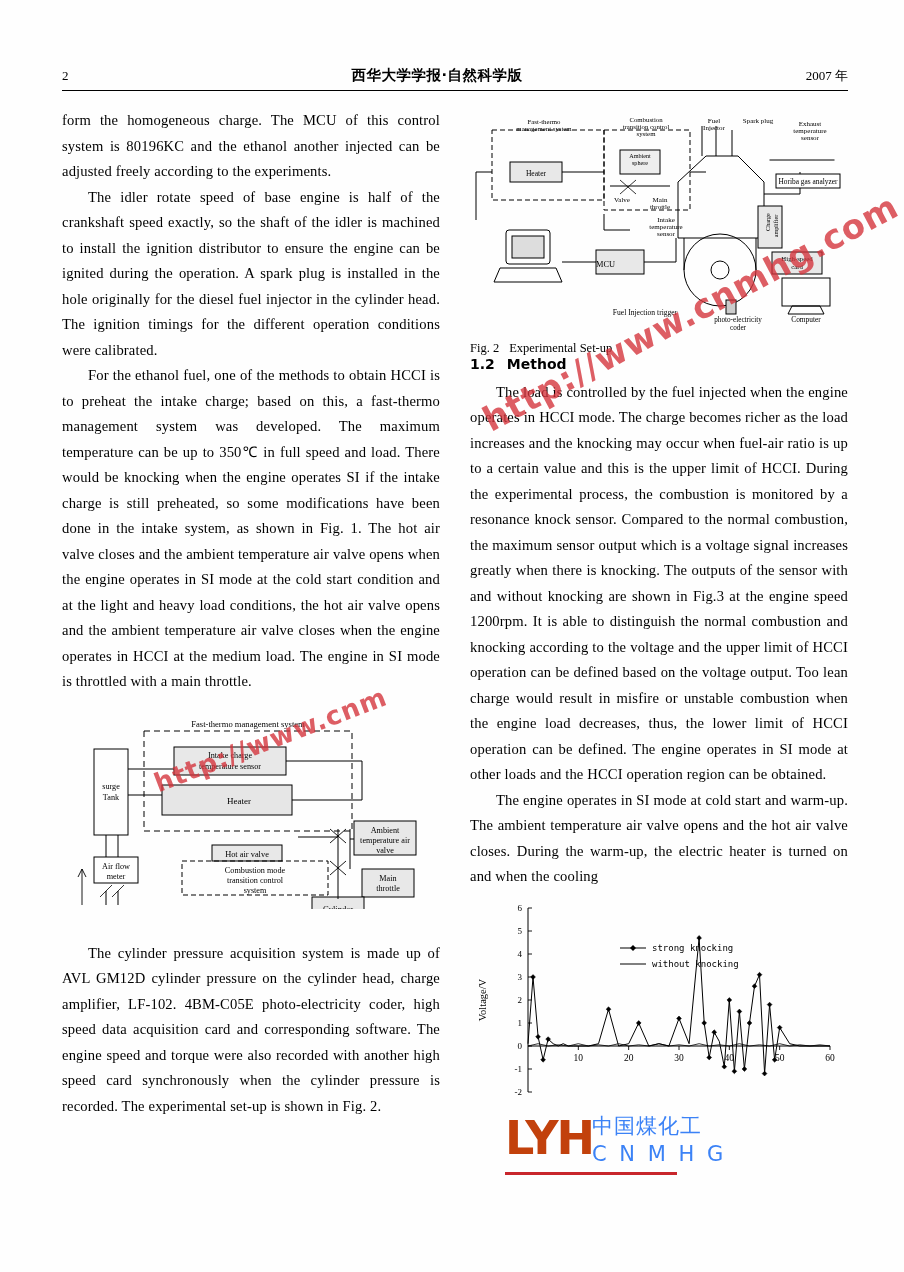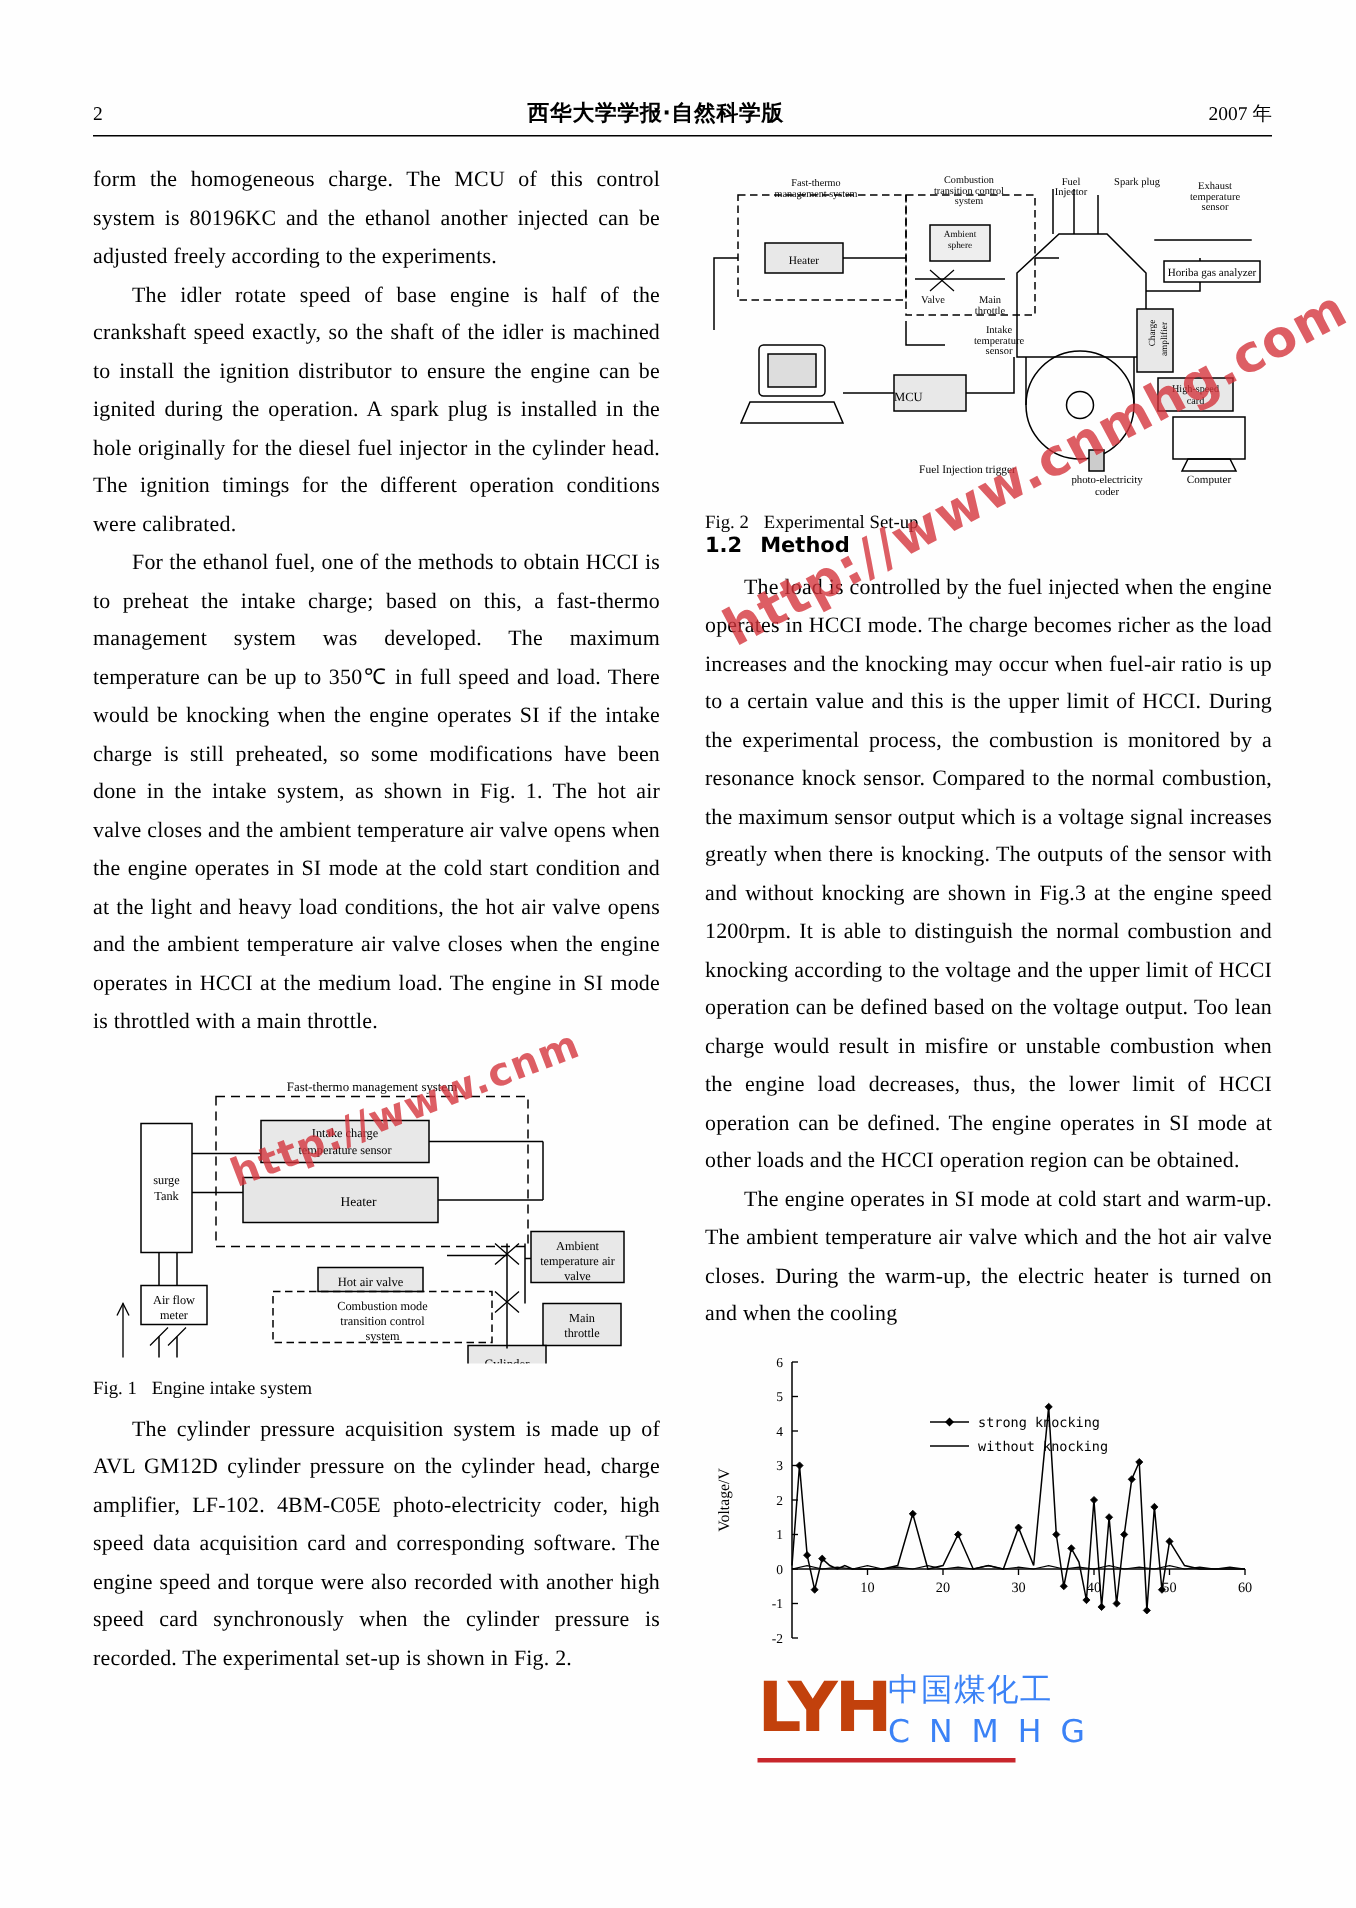--- a/index.html
+++ b/index.html
@@ -255,23 +255,20 @@
           <text x="193" y="174" font-size="8.2" text-anchor="middle">transition control</text>
           <text x="193" y="184" font-size="8.2" text-anchor="middle">system</text>
           <text x="323" y="124" font-size="8.2" text-anchor="middle">Ambient</text>
           <text x="323" y="134" font-size="8.2" text-anchor="middle">temperature air</text>
           <text x="323" y="144" font-size="8.2" text-anchor="middle">valve</text>
           <text x="326" y="172" font-size="8.2" text-anchor="middle">Main</text>
           <text x="326" y="182" font-size="8.2" text-anchor="middle">throttle</text>
           <text x="276" y="203" font-size="8.6" text-anchor="middle">Cylinder</text>
         </g>
       </svg>
-      <div class="figcap">
-        <span class="lbl">Fig. 1</span><span>Engine intake system</span>
-      </div>
     </div>
 
     <p class="para" style="margin-top:14px;">The cylinder pressure acquisition system is made up of AVL GM12D cylinder pressure on the cylinder head, charge amplifier, LF-102. 4BM-C05E photo-electricity coder, high speed data acquisition card and corresponding software. The engine speed and torque were also recorded with another high speed card synchronously when the cylinder pressure is recorded. The experimental set-up is shown in Fig. 2.</p>
   </div>
 
   <div class="col col-right">
 
     <div class="figbox" id="fig2">
       <svg width="378" height="222" viewBox="0 0 378 222">
         <g stroke="#000" fill="none" stroke-width="1">
@@ -358,21 +355,21 @@
       <div class="figcap">
         <span class="lbl">Fig. 2</span><span>Experimental Set-up</span>
       </div>
     </div>
 
     <h3 class="sect-head">
       <span class="num">1.2</span><span>Method</span>
     </h3>
 
     <p class="para">The load is controlled by the fuel injected when the engine operates in HCCI mode. The charge becomes richer as the load increases and the knocking may occur when fuel-air ratio is up to a certain value and this is the upper limit of HCCI. During the experimental process, the combustion is monitored by a resonance knock sensor. Compared to the normal combustion, the maximum sensor output which is a voltage signal increases greatly when there is knocking. The outputs of the sensor with and without knocking are shown in Fig.3 at the engine speed 1200rpm. It is able to distinguish the normal combustion and knocking according to the voltage and the upper limit of HCCI operation can be defined based on the voltage output. Too lean charge would result in misfire or unstable combustion when the engine load decreases, thus, the lower limit of HCCI operation can be defined. The engine operates in SI mode at other loads and the HCCI operation region can be obtained.</p>
-    <p class="para">The engine operates in SI mode at cold start and warm-up. The ambient temperature air valve which and the hot air valve closes. During the warm-up, the electric heater is turned on and when the cooling</p>
+    <p class="para">The engine operates in SI mode at cold start and warm-up. The ambient temperature air valve opens and the hot air valve closes. During the warm-up, the electric heater is turned on and when the cooling</p>
 
     <div class="figbox" id="fig3">
       <svg width="378" height="232" viewBox="0 0 378 232" id="chart-svg">
           <line x1="58" y1="12" x2="58" y2="196" stroke="#000" stroke-width="1"></line>
           <line x1="58" y1="150" x2="360" y2="150" stroke="#000" stroke-width="1"></line>
           <line x1="58" y1="196" x2="62" y2="196" stroke="#000" stroke-width="0.9"></line>
           <text x="52" y="199.2" font-size="9" text-anchor="end" font-family="Liberation Serif, serif">-2</text>
           <line x1="58" y1="173" x2="62" y2="173" stroke="#000" stroke-width="0.9"></line>
           <text x="52" y="176.2" font-size="9" text-anchor="end" font-family="Liberation Serif, serif">-1</text>
           <line x1="58" y1="150" x2="62" y2="150" stroke="#000" stroke-width="0.9"></line>

